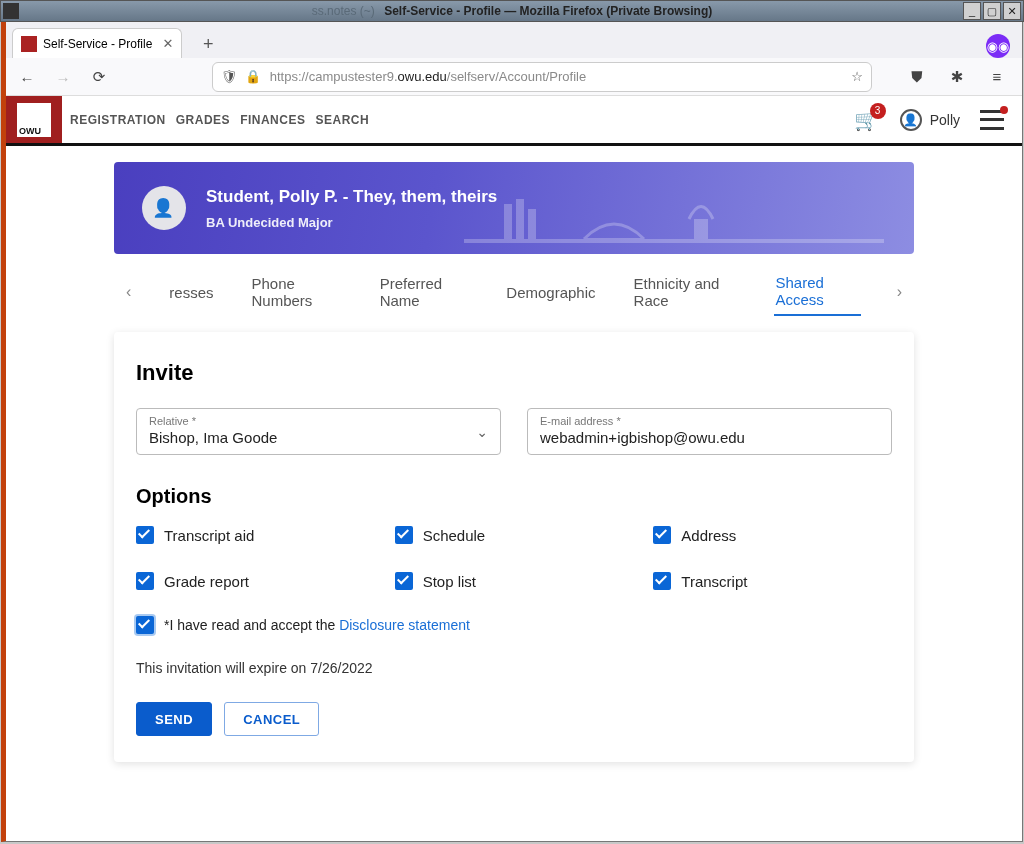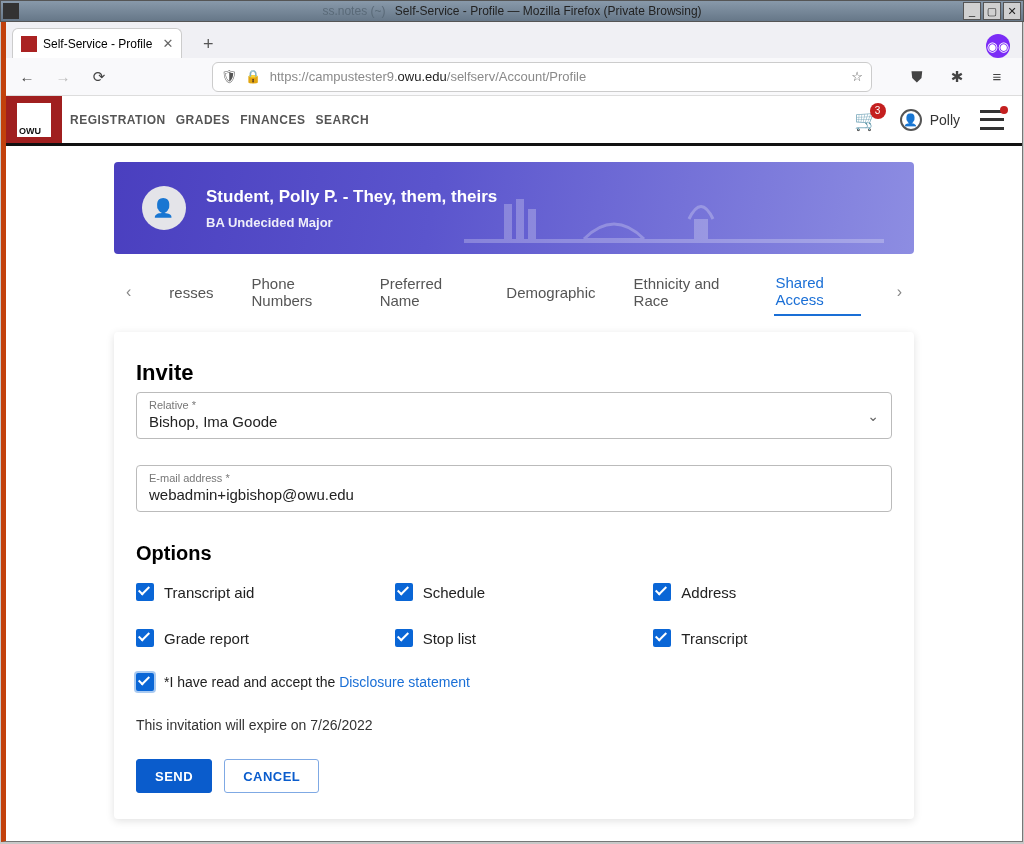--- a/index.html
+++ b/index.html
@@ -8,21 +8,21 @@
 
   
   .window-titlebar {
     height: 22px;
     background: linear-gradient(#8899aa, #667788);
     display: flex; align-items: center; justify-content: center;
     color: #222; font-size: 12px;
     position: relative;
     border: 1px solid #555;
   }
-  .window-titlebar .title-text { color: #222; font-weight: normal; }
+  .window-titlebar .title-text { color: #222; font-weight: bold; }
   .window-titlebar .win-left {
     position: absolute; left: 2px; top: 2px; display:flex; gap:2px;
   }
   .window-titlebar .win-left .app-ico {
     width:16px; height:16px; background:#333; display:inline-block;
   }
   .window-titlebar .faded { color:#5a6a78; margin-right:6px; }
   .window-titlebar .win-btns {
     position: absolute; right: 2px; top: 1px; display: flex; gap: 2px;
   }
@@ -132,24 +132,24 @@
   .subtabs .chev { color:#888; cursor:pointer; font-size:16px; padding:4px 2px;}
   .subtabs .tabitem { cursor:pointer; padding:6px 2px; }
   .subtabs .tabitem.active { color:#1a6fd6; border-bottom:2px solid #1a6fd6; }
   .subtabs .spacer-right { margin-left:auto; }
 
   
   .card {
     background:#fff; border-radius:4px; box-shadow: 0 2px 8px rgba(0,0,0,0.12);
     padding: 28px 22px 26px; margin-top: 6px;
   }
-  .card h2 { font-size:22px; font-weight:600; margin-bottom:6px; }
+  .card h2 { font-size:22px; font-weight:600; margin-bottom:22px; }
   .card h3 { font-size:20px; font-weight:600; margin: 30px 0 18px; }
 
-  .row { display:flex; gap:26px;flex-direction:column; }
+  .row { display:flex; gap:26px; }
   .field {
     flex:1; border:1px solid #bbb; border-radius:4px; padding:6px 12px 8px; position:relative;
     background:#fff;
   }
   .field .flabel { font-size:11px; color:#777; }
   .field .fvalue { font-size:15px; color:#222; margin-top:2px; }
   .field .chev-down {
     position:absolute; right:12px; top:50%; transform:translateY(-50%);
     color:#666; font-size:14px; pointer-events:none;
   }

